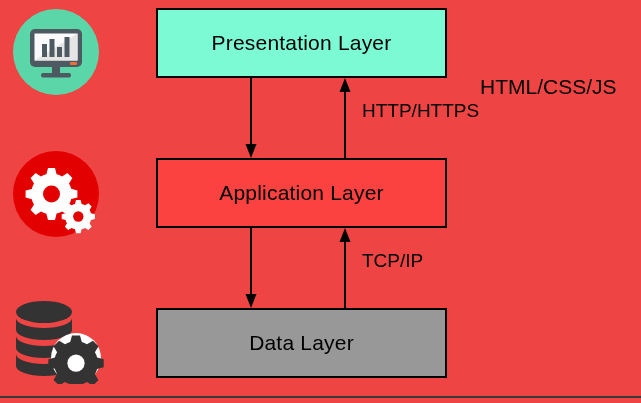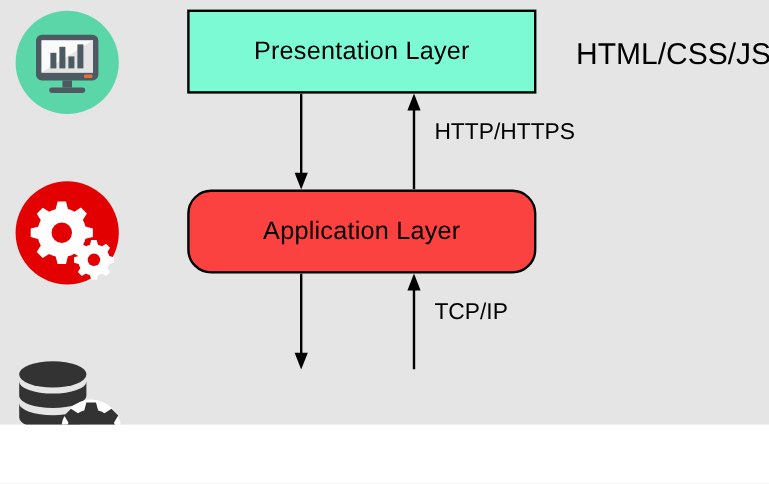--- a/index.html
+++ b/index.html
@@ -6,22 +6,22 @@
     margin: 0;
     padding: 0;
     background: #ffffff;
   }
   body {
     font-family: "Liberation Sans", sans-serif;
   }
   #canvas {
     position: relative;
     width: 641px;
-    height: 354px;
-    background: #e5e5e5;
+    height: 403px;
+    background: #ef4444;
     overflow: hidden;
   }
 
   
   .layer-box {
     position: absolute;
     left: 156px;
     width: 291px;
     height: 70px;
     border: 2px solid #000000;
@@ -30,30 +30,31 @@
     align-items: center;
     justify-content: center;
   }
   .layer-box .layer-label {
     font-size: 21px;
     color: #000000;
     letter-spacing: 0.2px;
     white-space: nowrap;
   }
   #box-presentation { top: 8px;   background: #7CFAD4; }
-  #box-application  { top: 158px; background: #FC4141; border-radius: 20px; }
+  #box-application  { top: 158px; background: #FC4141; }
   #box-data         { top: 308px; background: #989898; }
 
   
   .side-label {
     position: absolute;
     left: 480px;
-    font-size: 25px;
+    font-size: 21px;
     color: #000000;
     white-space: nowrap;
+    margin-top: 44px;
   }
   #side-presentation { top: 31px; }
   #side-application  { top: 182px; }
   #side-data         { top: 332px; }
 
   
   .connector-group {
     position: absolute;
     left: 156px;
     width: 360px;
@@ -147,20 +148,23 @@
   </div>
 
   <div class="layer-box" id="box-presentation">
     <span class="layer-label">Presentation Layer</span>
   </div>
 
   <div class="layer-box" id="box-application">
     <span class="layer-label">Application Layer</span>
   </div>
 
+  <div class="layer-box" id="box-data">
+    <span class="layer-label">Data Layer</span>
+  </div>
 
   <div class="side-label" id="side-presentation">HTML/CSS/JS</div>
 
   <div class="connector-group" id="connector-bottom">
     <svg class="arrow-svg" width="360" height="80" viewBox="0 0 360 80">
       <g stroke="#000000" stroke-width="2" fill="none">
         <line x1="95" y1="0" x2="95" y2="70"></line>
         <line x1="189" y1="80" x2="189" y2="10"></line>
       </g>
       <polygon points="95,80 89.5,66 100.5,66" fill="#000000"></polygon>

